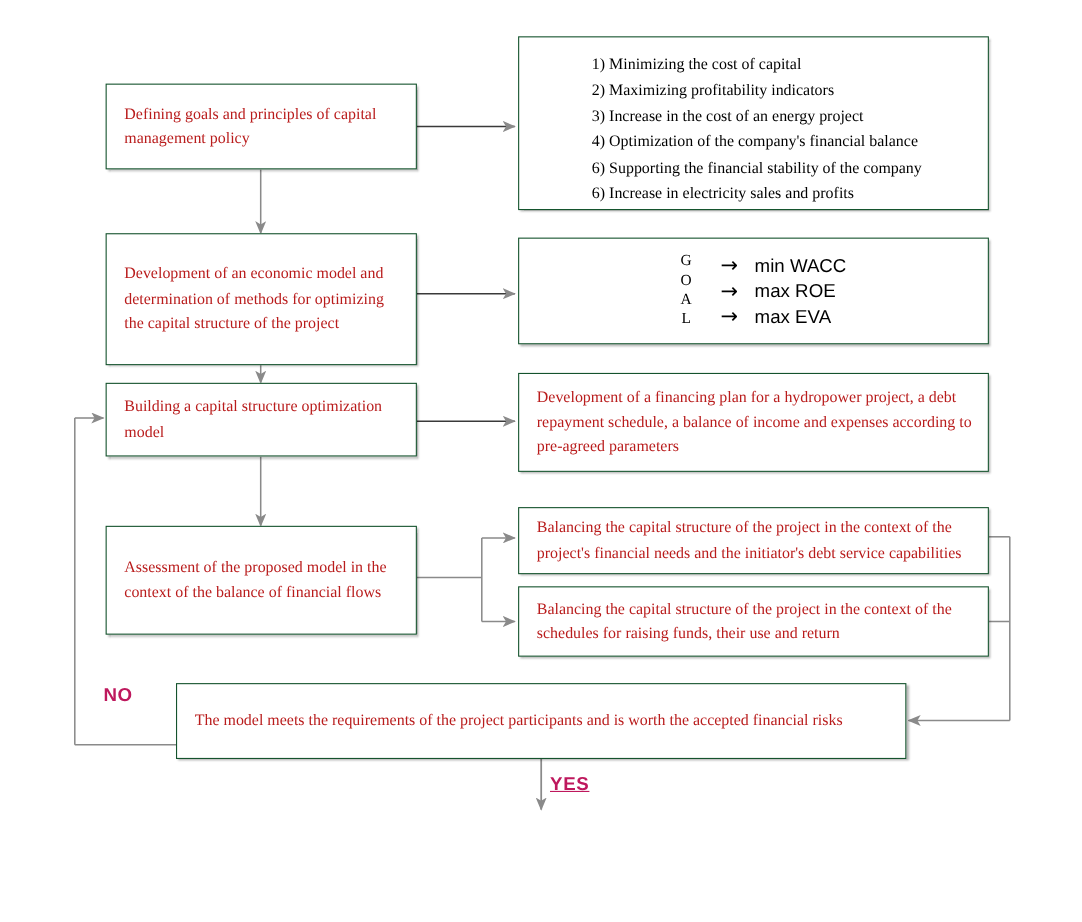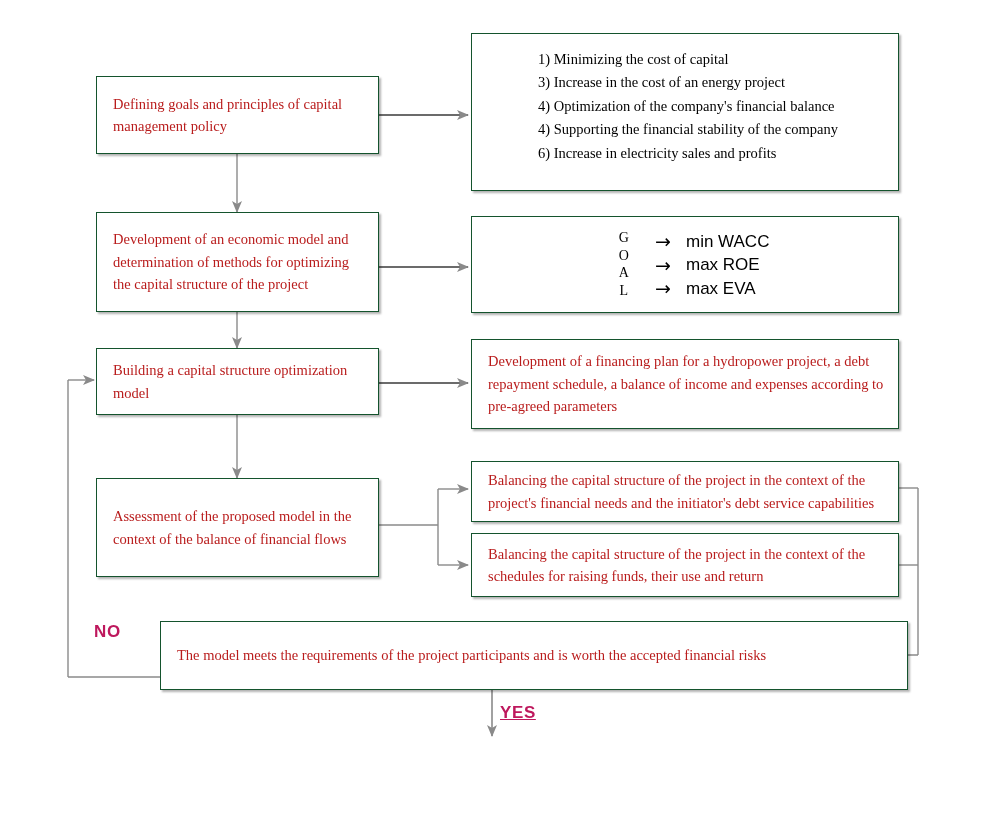--- a/index.html
+++ b/index.html
@@ -175,28 +175,29 @@
     </g>
   </svg>
 
   <div class="node pad-left" style="left:96px; top:76px; width:283px; height:78px;">
     <span class="txt">Defining goals and principles of capital management policy</span>
   </div>
 
   <div class="node listbox" style="left:471px; top:33px; width:428px; height:158px;">
     <div class="inner">
       <div class="li">1) Minimizing the cost of capital</div>
+      <div class="li">2) Maximizing profitability indicators</div>
       <div class="li">3) Increase in the cost of an energy project</div>
       <div class="li">4) Optimization of the company's financial balance</div>
-      <div class="li">4) Supporting the financial stability of the company</div>
+      <div class="li">6) Supporting the financial stability of the company</div>
       <div class="li">6) Increase in electricity sales and profits</div>
     </div>
   </div>
 
-  <div class="node pad-left" style="left:96px; top:212px; width:283px; height:100px;">
+  <div class="node pad-left" style="left:96px; top:212px; width:283px; height:120px;">
     <span class="txt">Development of an economic model and determination of methods for optimizing the capital structure of the project</span>
   </div>
 
   <div class="node goalbox" style="left:471px; top:216px; width:428px; height:97px;">
     <div class="ginner">
       <div class="goal-letters">
         <div>G</div>
         <div>O</div>
         <div>A</div>
         <div>L</div>
@@ -231,21 +232,21 @@
   </div>
 
   <div class="node pad-center" style="left:471px; top:461px; width:428px; height:61px;">
     <span class="txt">Balancing the capital structure of the project in the context of the project's financial needs and the initiator's debt service capabilities</span>
   </div>
 
   <div class="node pad-center" style="left:471px; top:533px; width:428px; height:64px;">
     <span class="txt">Balancing the capital structure of the project in the context of the schedules for raising funds, their use and return</span>
   </div>
 
-  <div class="node pad-center" style="left:160px; top:621px; width:748px; height:69px;">
+  <div class="node pad-center" style="left:160px; top:621px; width:664px; height:69px;">
     <span class="txt">The model meets the requirements of the project participants and is worth the accepted financial risks</span>
   </div>
 
 
   <div class="branch-label" style="left:94px; top:622px;">NO</div>
   <div class="branch-label" style="left:500px; top:703px;text-decoration:underline;">YES</div>
 
 </div>
 
 </body></html>

